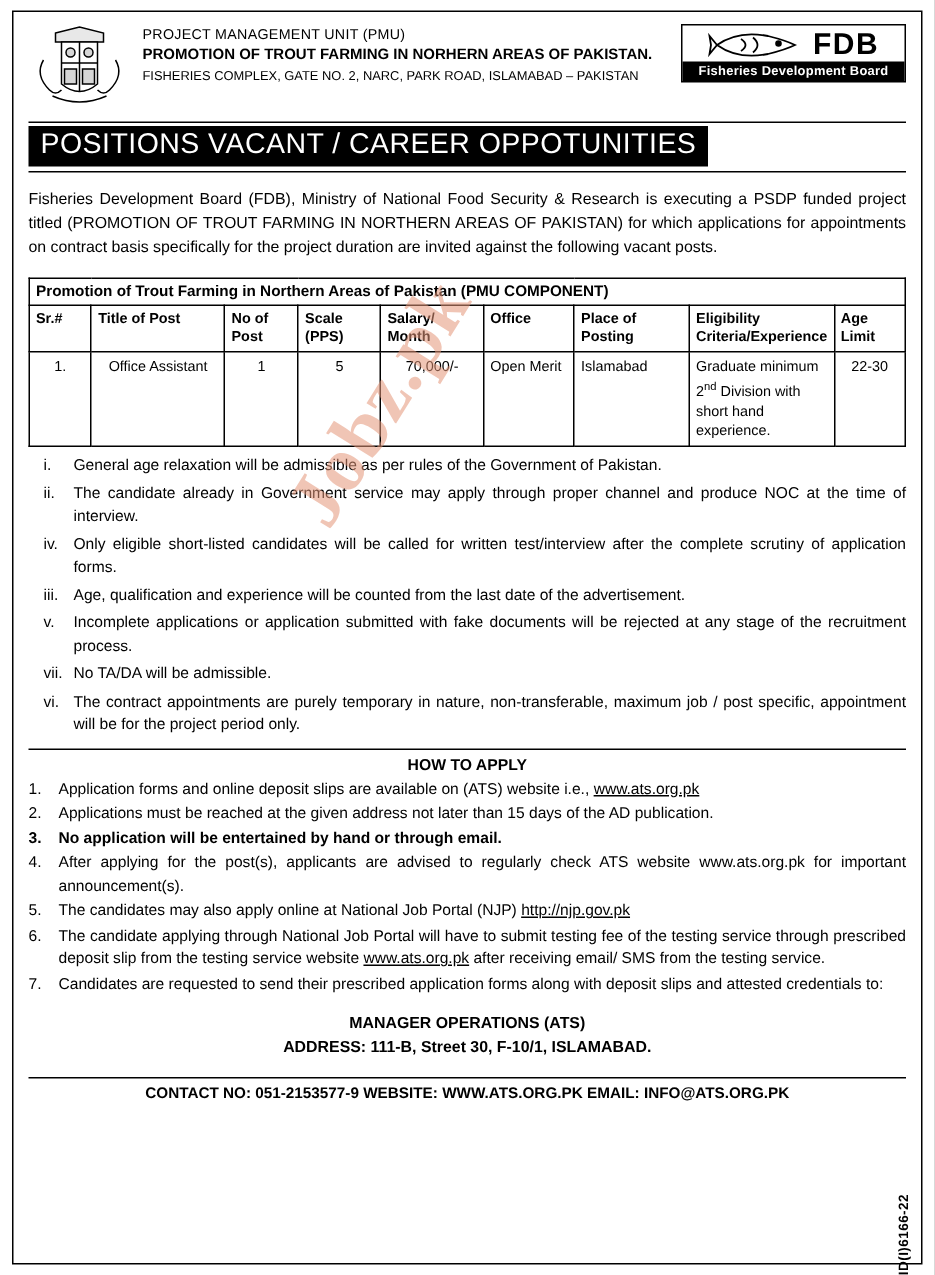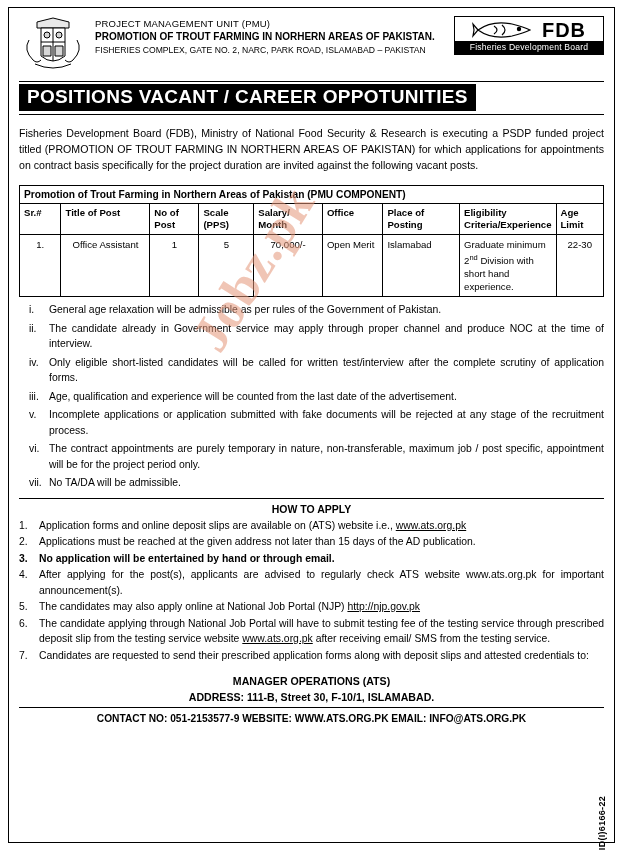--- a/index.html
+++ b/index.html
@@ -88,38 +88,38 @@
   .fdb-acr {
     font-size: 20px;
     font-weight: bold;
     letter-spacing: 1px;
     line-height: 1;
   }
   .fdb-bar {
     background: #000;
     color: #fff;
     font-size: 8.6px;
-    font-weight: normal;
+    font-weight: bold;
     padding: 1px 0 2px 0;
     letter-spacing: .2px;
   }
 
   
   .banner {
     margin-top: 9px;
     border-top: 1.5px solid #000;
     border-bottom: 1.5px solid #000;
     padding: 2px 0 3px 0;
   }
   .banner-inner {
     background: #000;
     color: #fff;
     display: inline-block;
     font-size: 19px;
-    font-weight: bold;
+    font-weight: normal;
     letter-spacing: .3px;
     padding: 2px 8px 3px 8px;
   }
 
   
   .intro {
     margin-top: 10px;
     font-size: 10.6px;
     line-height: 16px;
     text-align: justify;
@@ -227,21 +227,21 @@
   .footer {
     margin-top: 10px;
     text-align: center;
     font-size: 10.6px;
     font-weight: bold;
     line-height: 16px;
   }
   .footer .line3 {
     border-top: 1px solid #000;
     padding-top: 3px;
-    margin-top: 2px;
+    margin-top: 12px;
     font-size: 10.2px;
   }
 
   
   .pid {
     position: absolute;
     right: -3px;
     bottom: 42px;
     transform: rotate(-90deg);
     transform-origin: right bottom;
@@ -367,26 +367,26 @@
           </li>
         <li>
             <span class="num">iii.</span>
             <span class="txt">Age, qualification and experience will be counted from the last date of the advertisement.</span>
           </li>
         <li>
             <span class="num">v.</span>
             <span class="txt">Incomplete applications or application submitted with fake documents will be rejected at any stage of the recruitment process.</span>
           </li>
         <li>
+            <span class="num">vii.</span>
+            <span class="txt">No TA/DA will be admissible.</span>
+          </li>
+        <li>
             <span class="num">vi.</span>
             <span class="txt">The contract appointments are purely temporary in nature, non-transferable, maximum job / post specific, appointment will be for the project period only.</span>
-          </li>
-        <li>
-            <span class="num">vii.</span>
-            <span class="txt">No TA/DA will be admissible.</span>
           </li>
       </ol>
 
       <hr class="hr-line">
 
       <div class="hta-title">HOW TO APPLY</div>
       <ol class="nums">
         <li>
           <span class="num">1.</span>
           <span class="txt"><span>Application forms and online deposit slips are available on (ATS) website i.e., </span><a class="link" href="#">www.ats.org.pk</a></span>

